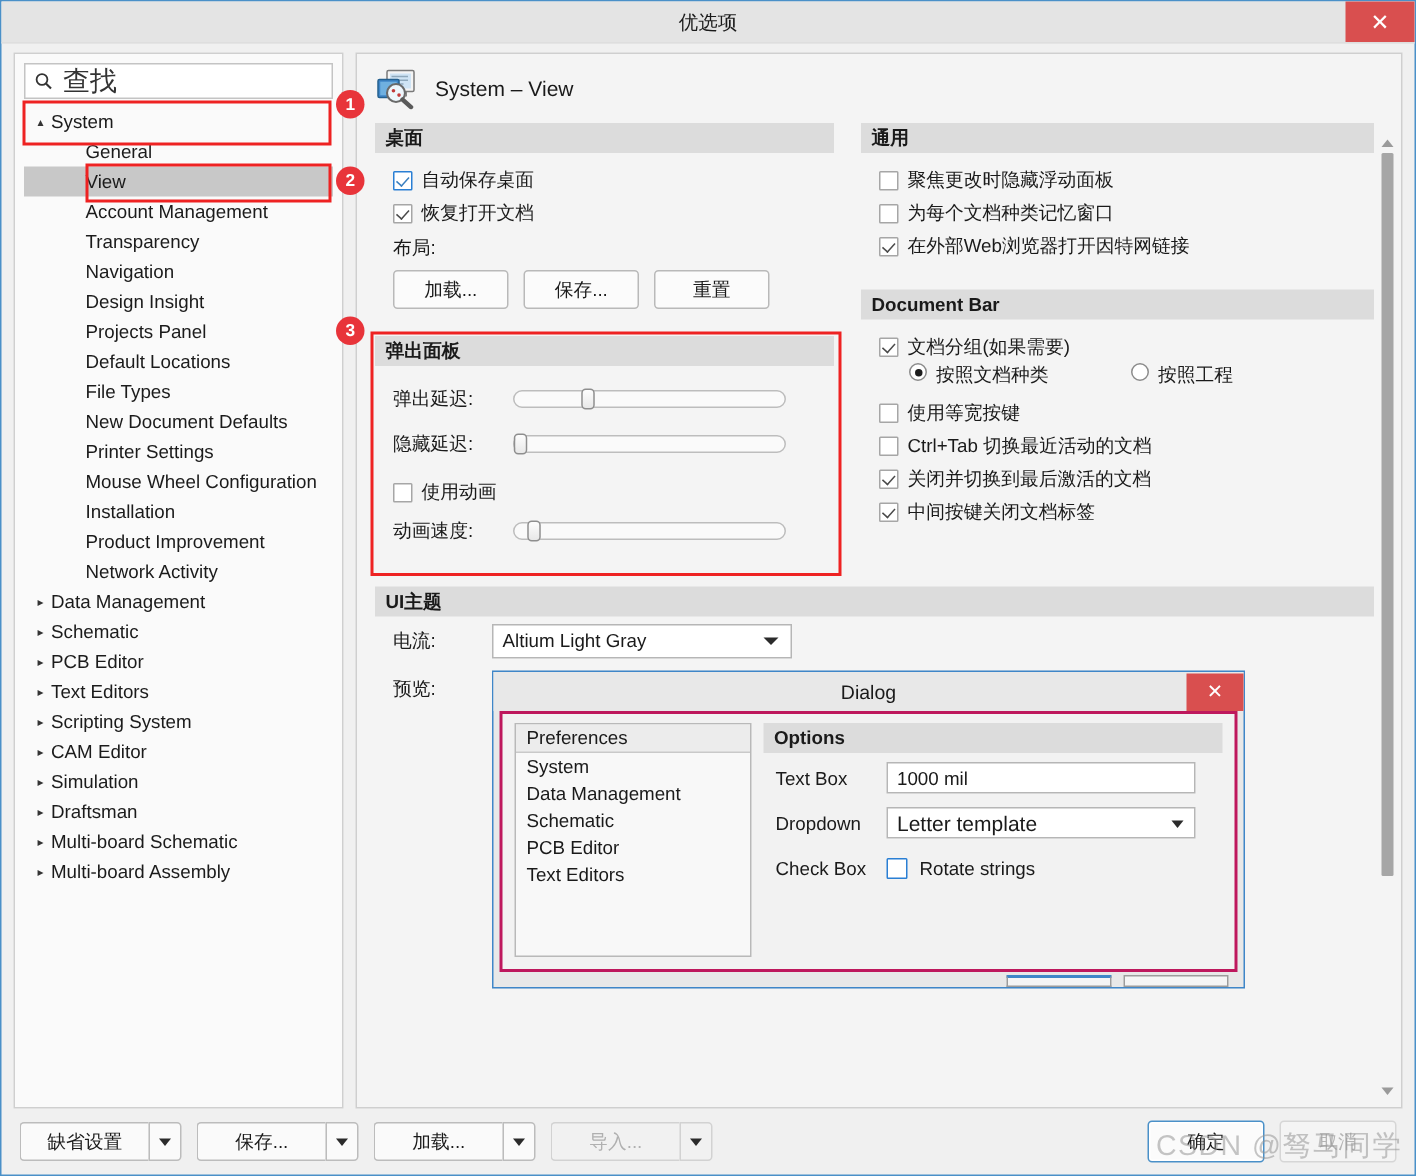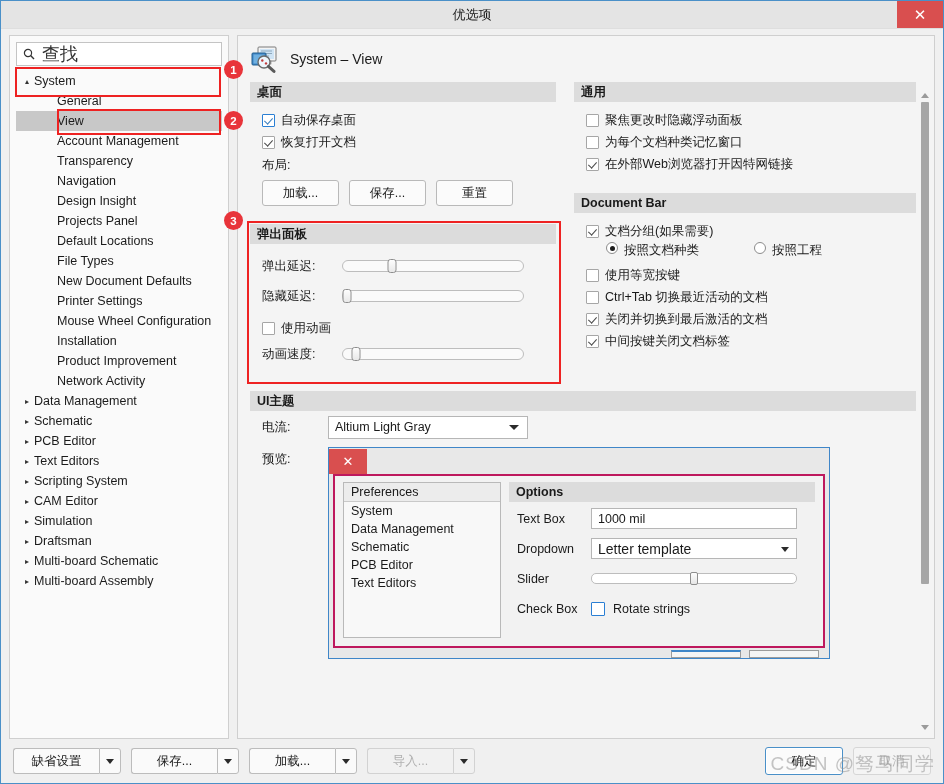--- a/index.html
+++ b/index.html
@@ -594,20 +594,21 @@
               <span>Altium Light Gray</span>
               <span class="arrow"></span>
             </div>
           </div>
 
           <div class="preview-wrap">
             <div class="preview-lbl">预览:</div>
 
             <div id="dialog">
               <div id="dlg-title">
+                <span>Dialog</span>
                 <div id="dlg-close">✕</div>
               </div>
               <div id="dlg-body">
                 <div id="dlg-list">
                   <div class="hdr">Preferences</div>
                   <div class="it">System</div>
                   <div class="it">Data Management</div>
                   <div class="it">Schematic</div>
                   <div class="it">PCB Editor</div>
                   <div class="it">Text Editors</div>
@@ -621,26 +622,20 @@
                   </div>
 
                   <div class="orow">
                     <div class="ol">Dropdown</div>
                     <div class="ocombo">
                       <span>Letter template</span>
                       <span class="arrow"></span>
                     </div>
                   </div>
 
-                  <div class="orow">
-                    <div class="ol">Slider</div>
-                    <div class="oslider">
-                      <div class="thumb" id="thumb-preview" style="left: 50%;"></div>
-                    </div>
-                  </div>
 
                   <div class="orow">
                     <div class="ol">Check Box</div>
                     <div style="display:flex;align-items:center;gap:8px;">
                       <div class="ochk"></div>
                       <span style="font-size:12.5px;">Rotate strings</span>
                     </div>
                   </div>
                 </div>
               </div>

